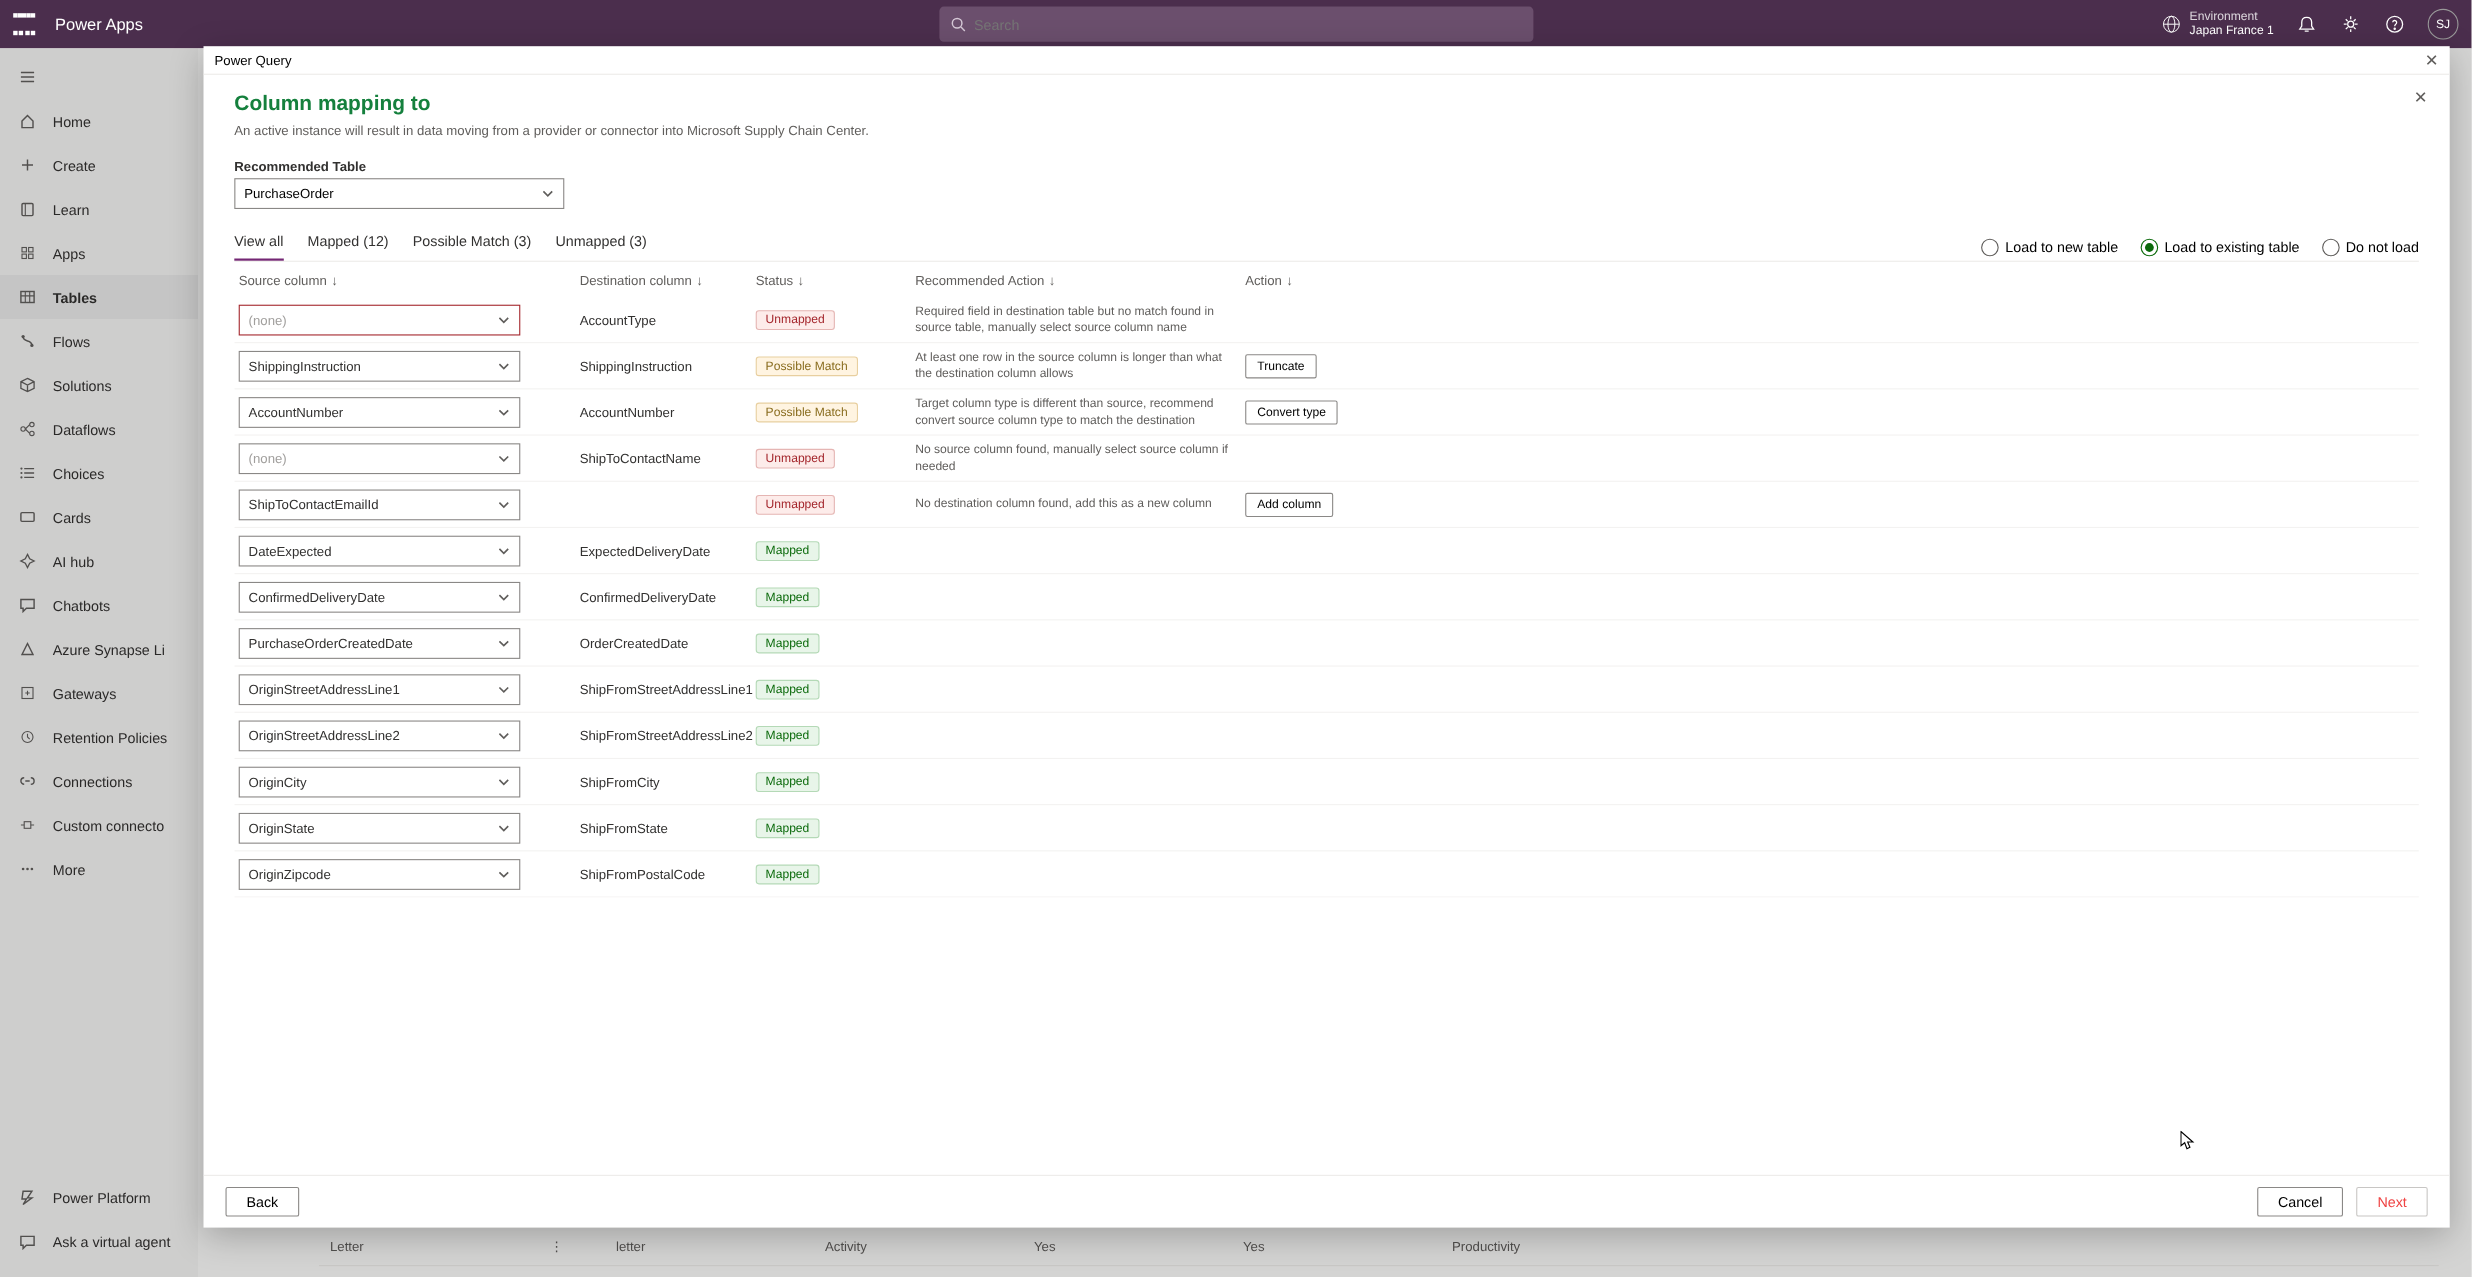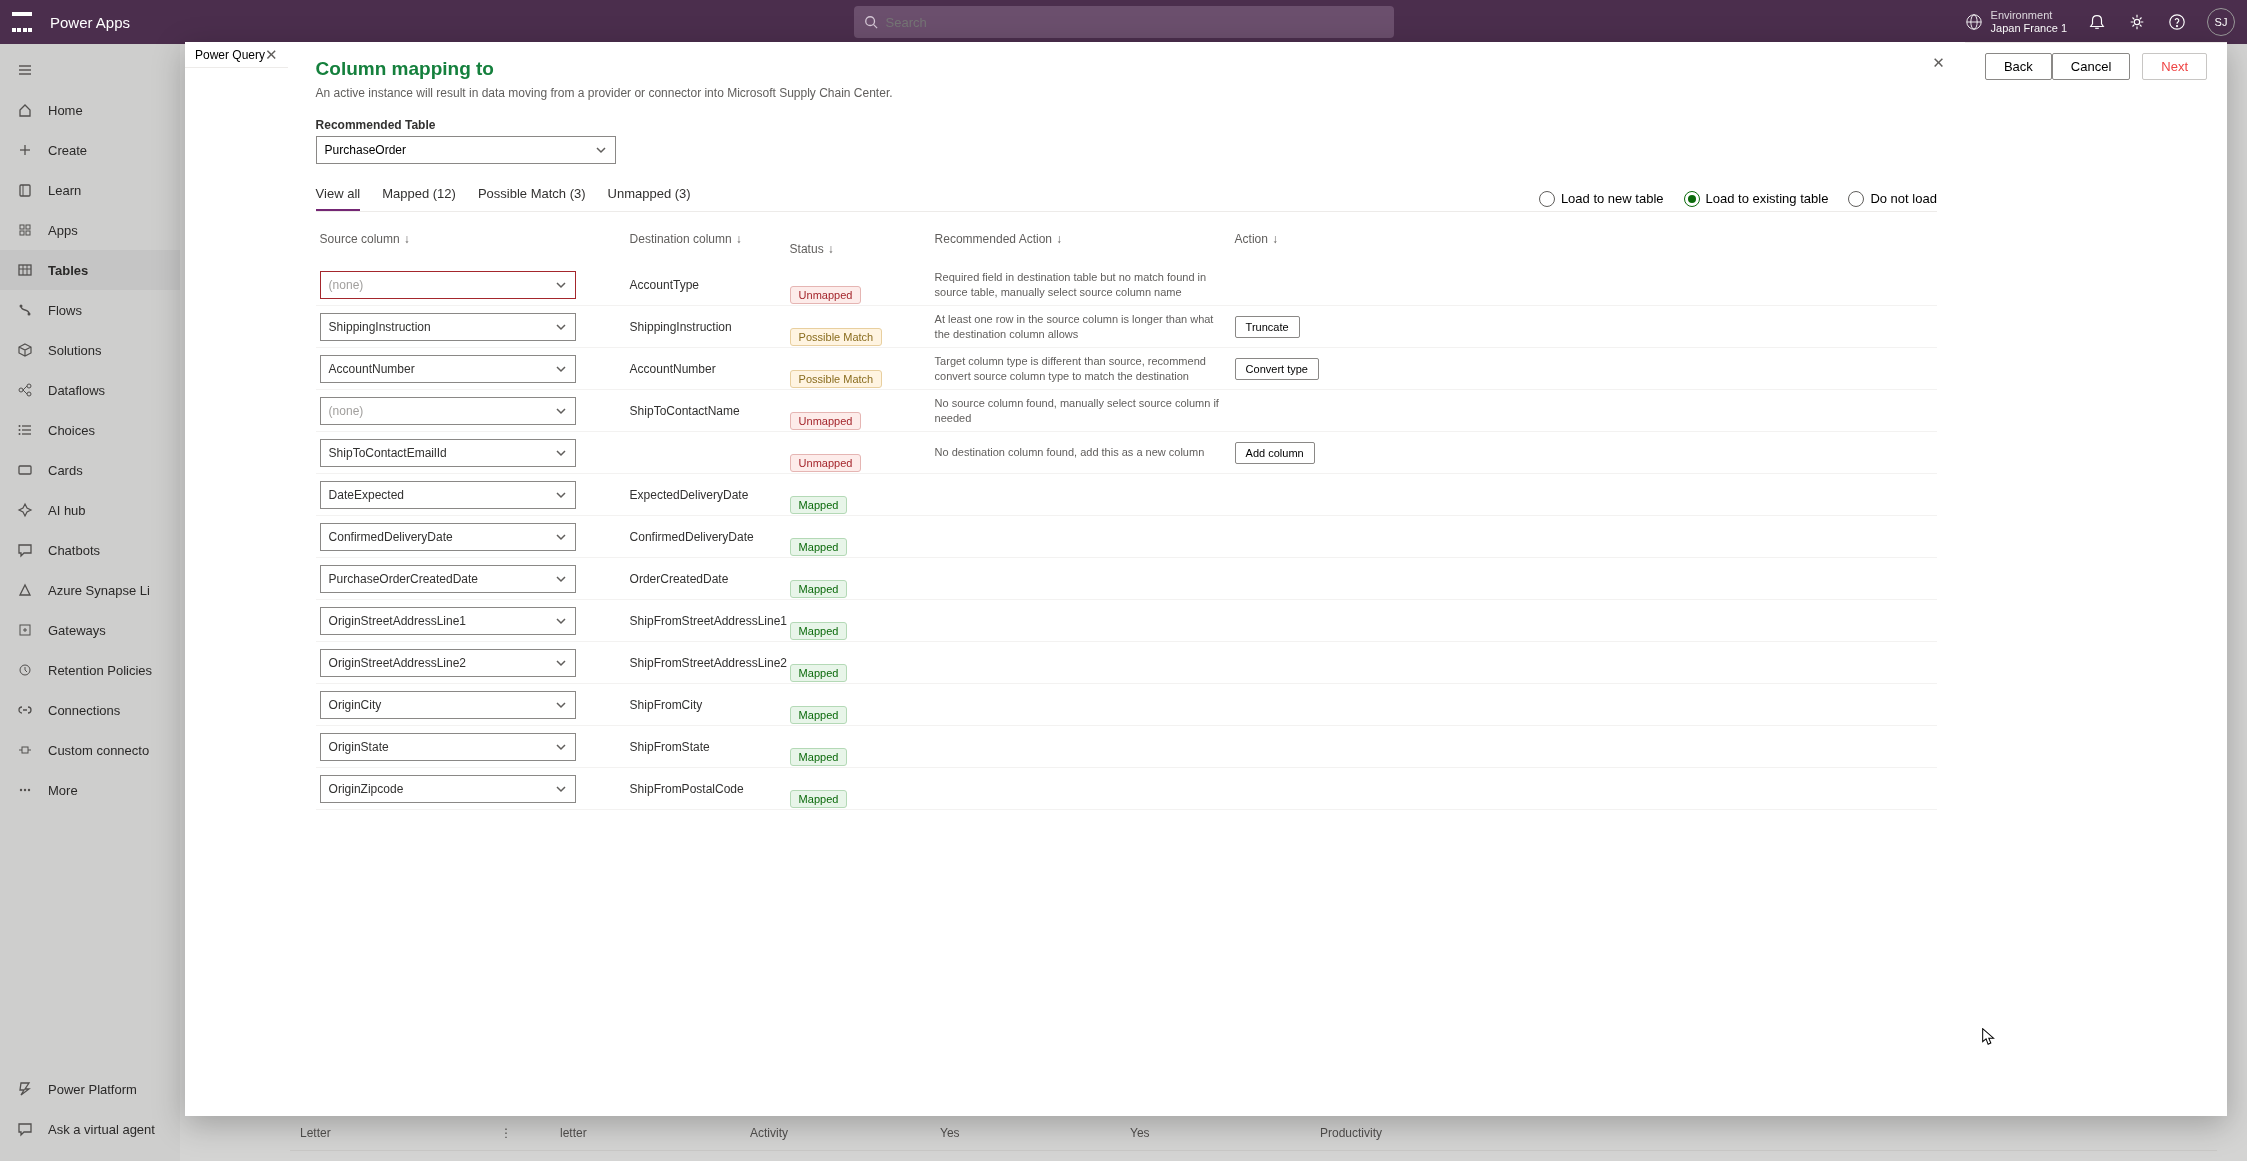--- a/index.html
+++ b/index.html
@@ -68,21 +68,21 @@
 
 .modal {
   position: absolute;
   left: 185px;
   top: 42px;
   right: 20px;
   bottom: 45px;
   background: #fff;
   box-shadow: 0 8px 30px rgba(0,0,0,0.25);
   display: flex;
-  flex-direction: row;
+  flex-direction: column;
   overflow: hidden;
 }
 .modal-titlebar {
   height: 26px;
   display: flex;
   align-items: center;
   padding: 0 10px;
   font-size: 12px;
   border-bottom: 1px solid #edebe9;
 }
@@ -115,21 +115,21 @@
 .radio.checked .circle { border-color: #0b6a0b; }
 .radio.checked .circle::after { content: ""; width: 8px; height: 8px; background: #0b6a0b; border-radius: 50%; }
 
 
 .mapping-table { margin-top: 10px; }
 .thead, .trow { display: flex; align-items: center; padding: 0 4px; }
 .thead { font-size: 12px; color: #605e5c; padding-bottom: 8px; }
 .thead .th { display: flex; align-items: center; gap: 4px; cursor: pointer; }
 .col-src { width: 310px; }
 .col-dst { width: 160px; }
-.col-status { width: 145px; margin-top: 20px; }
+.col-status { width: 145px; }
 .col-rec { width: 300px; }
 .col-act { flex: 0 0 auto; }
 .trow { min-height: 42px; border-bottom: 1px solid #f3f2f1; font-size: 12px; color: #323130; align-items: center; }
 .src-select {
   border: 1px solid #8a8886;
   width: 256px;
   height: 28px;
   display: flex;
   align-items: center;
   padding: 0 8px;

